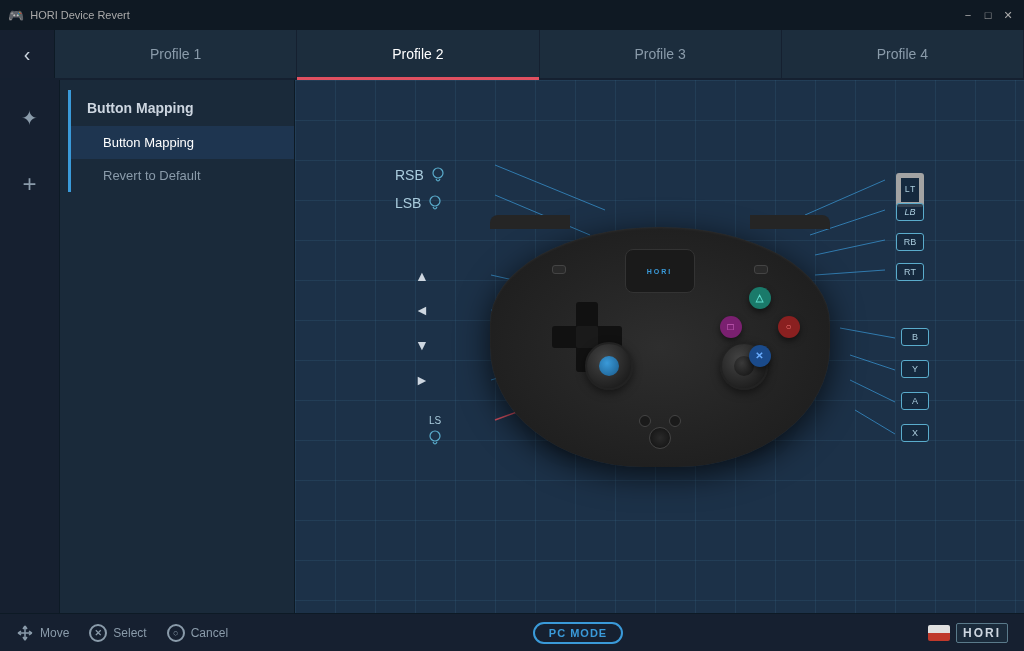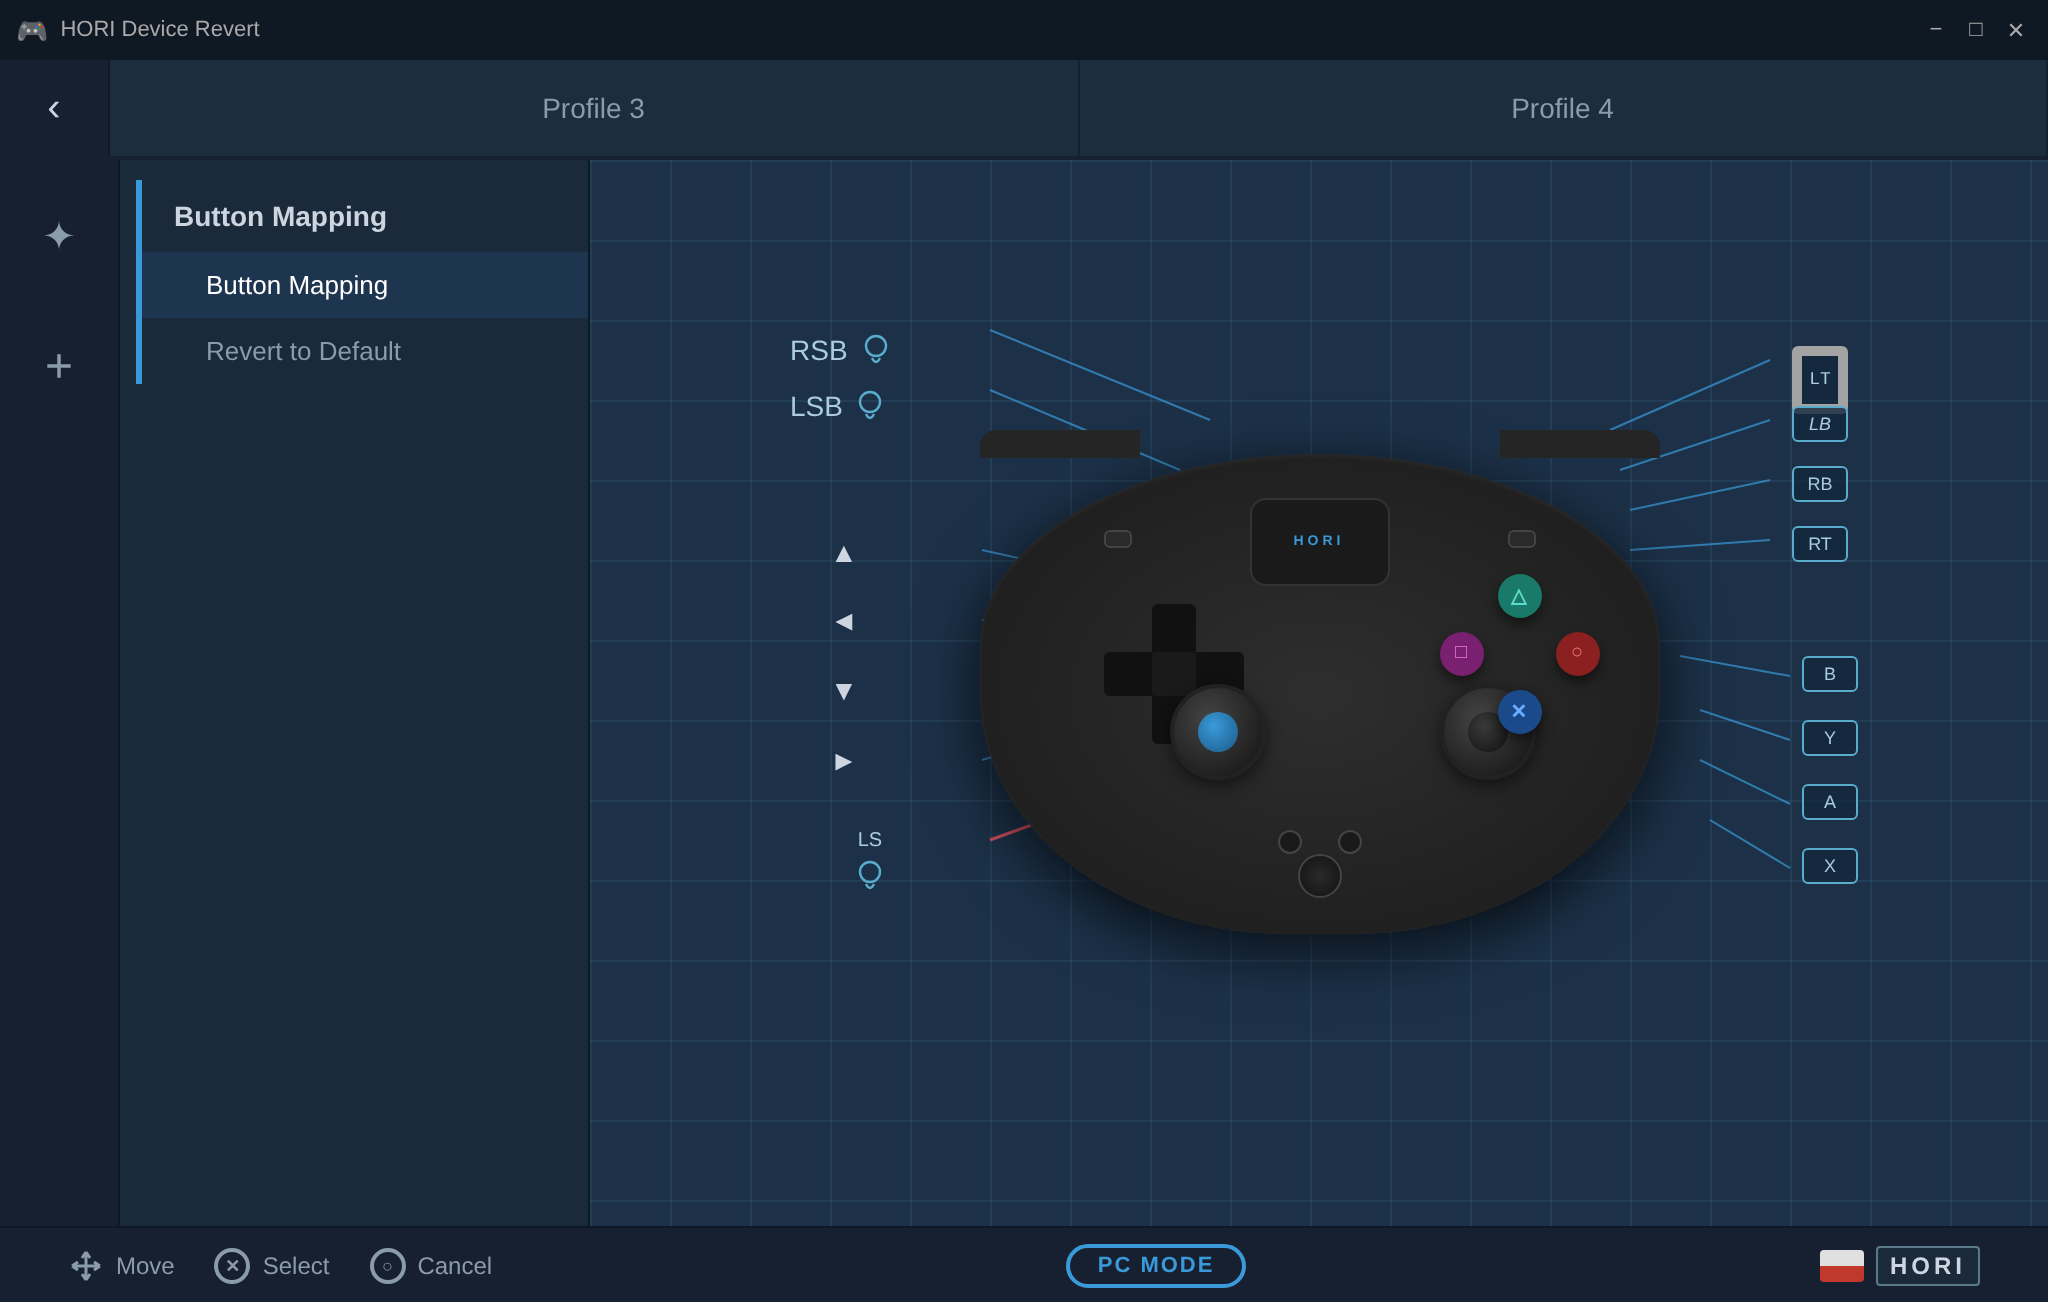--- a/index.html
+++ b/index.html
@@ -246,21 +246,21 @@
       border: 1px solid #333;
     }
 
     
     #statusbar {
       height: 38px;
       background: #162030;
       border-top: 1px solid #0d1a25;
       display: flex;
       align-items: center;
-      padding: 0 34px;
+      padding: 0 16px;
       justify-content: space-between;
     }
     .status-controls {
       display: flex; align-items: center; gap: 20px;
       font-size: 12px; color: #8a9baa;
     }
     .status-ctrl {
       display: flex; align-items: center; gap: 6px;
     }
     .status-icon {
@@ -352,20 +352,26 @@
     <div class="titlebar-btn">□</div>
     <div class="titlebar-btn close">✕</div>
   </div>
 </div>
 
 <div id="tabbar">
   <div class="back-btn">
     <span class="back-arrow">‹</span>
   </div>
   <div class="tab">
+    <span>Profile 1</span>
+  </div>
+  <div class="tab active">
+    <span>Profile 2</span>
+  </div>
+  <div class="tab">
     <span>Profile 3</span>
   </div>
   <div class="tab">
     <span>Profile 4</span>
   </div>
 </div>
 
 <div id="main">
 
   <div id="sidebar">

